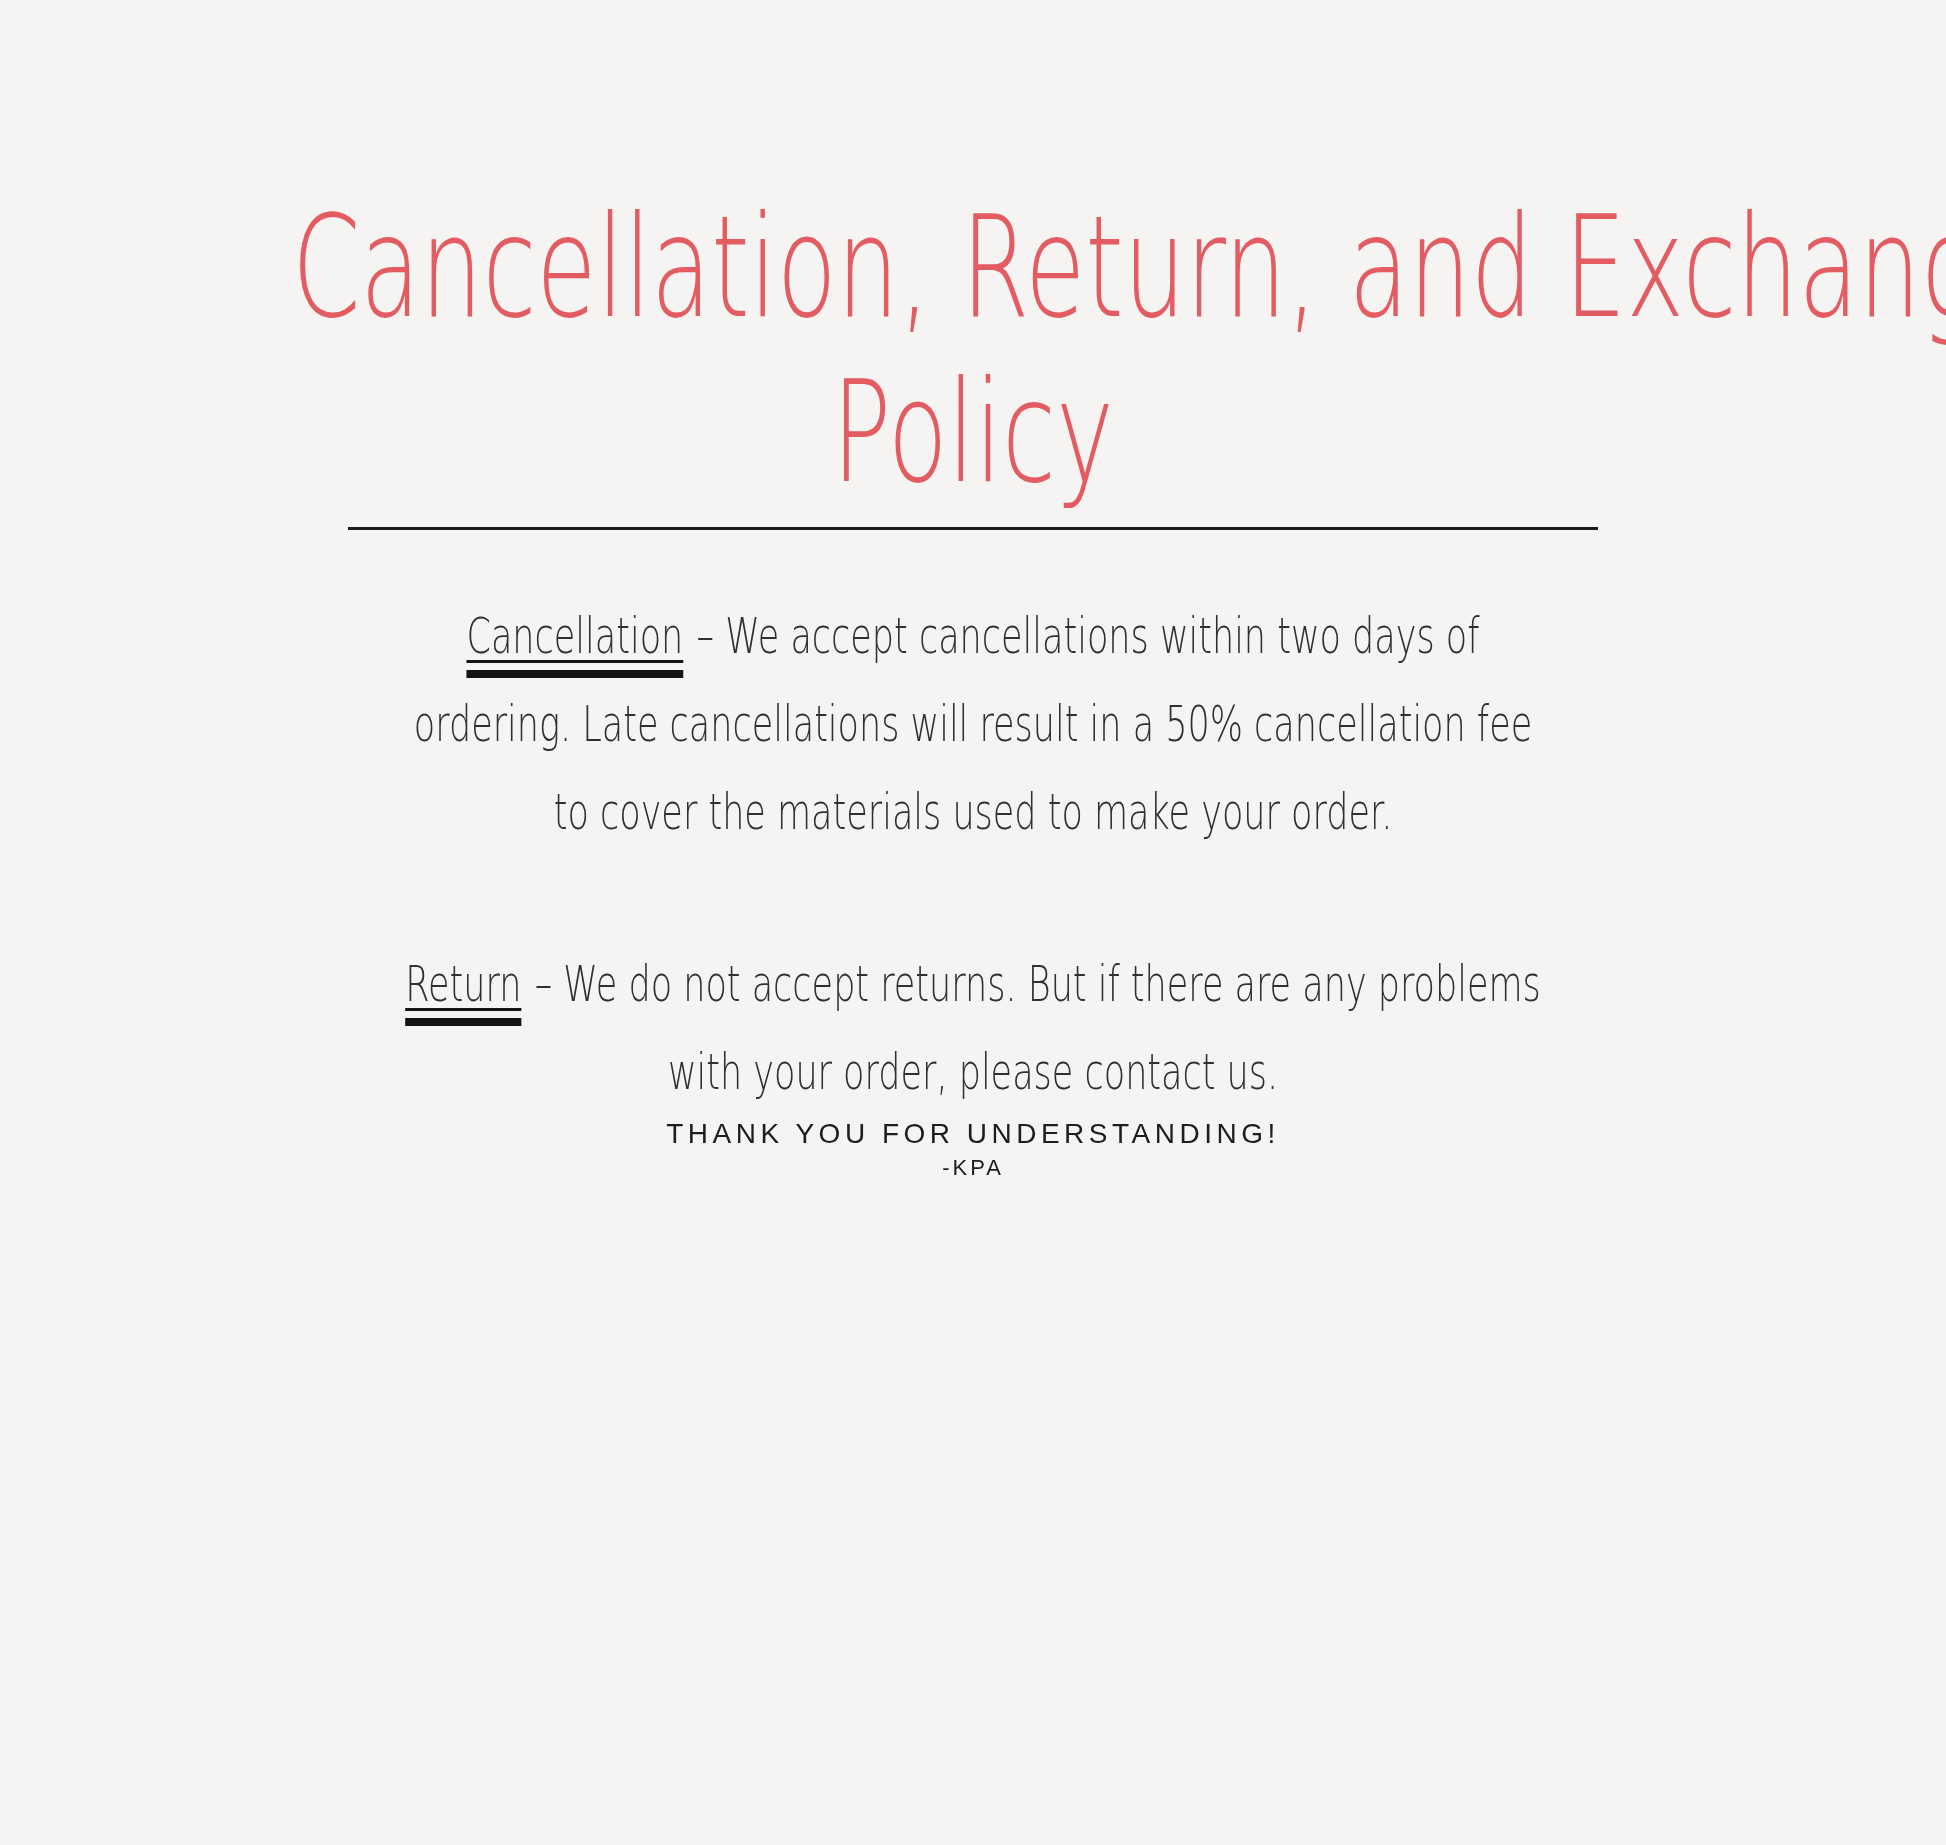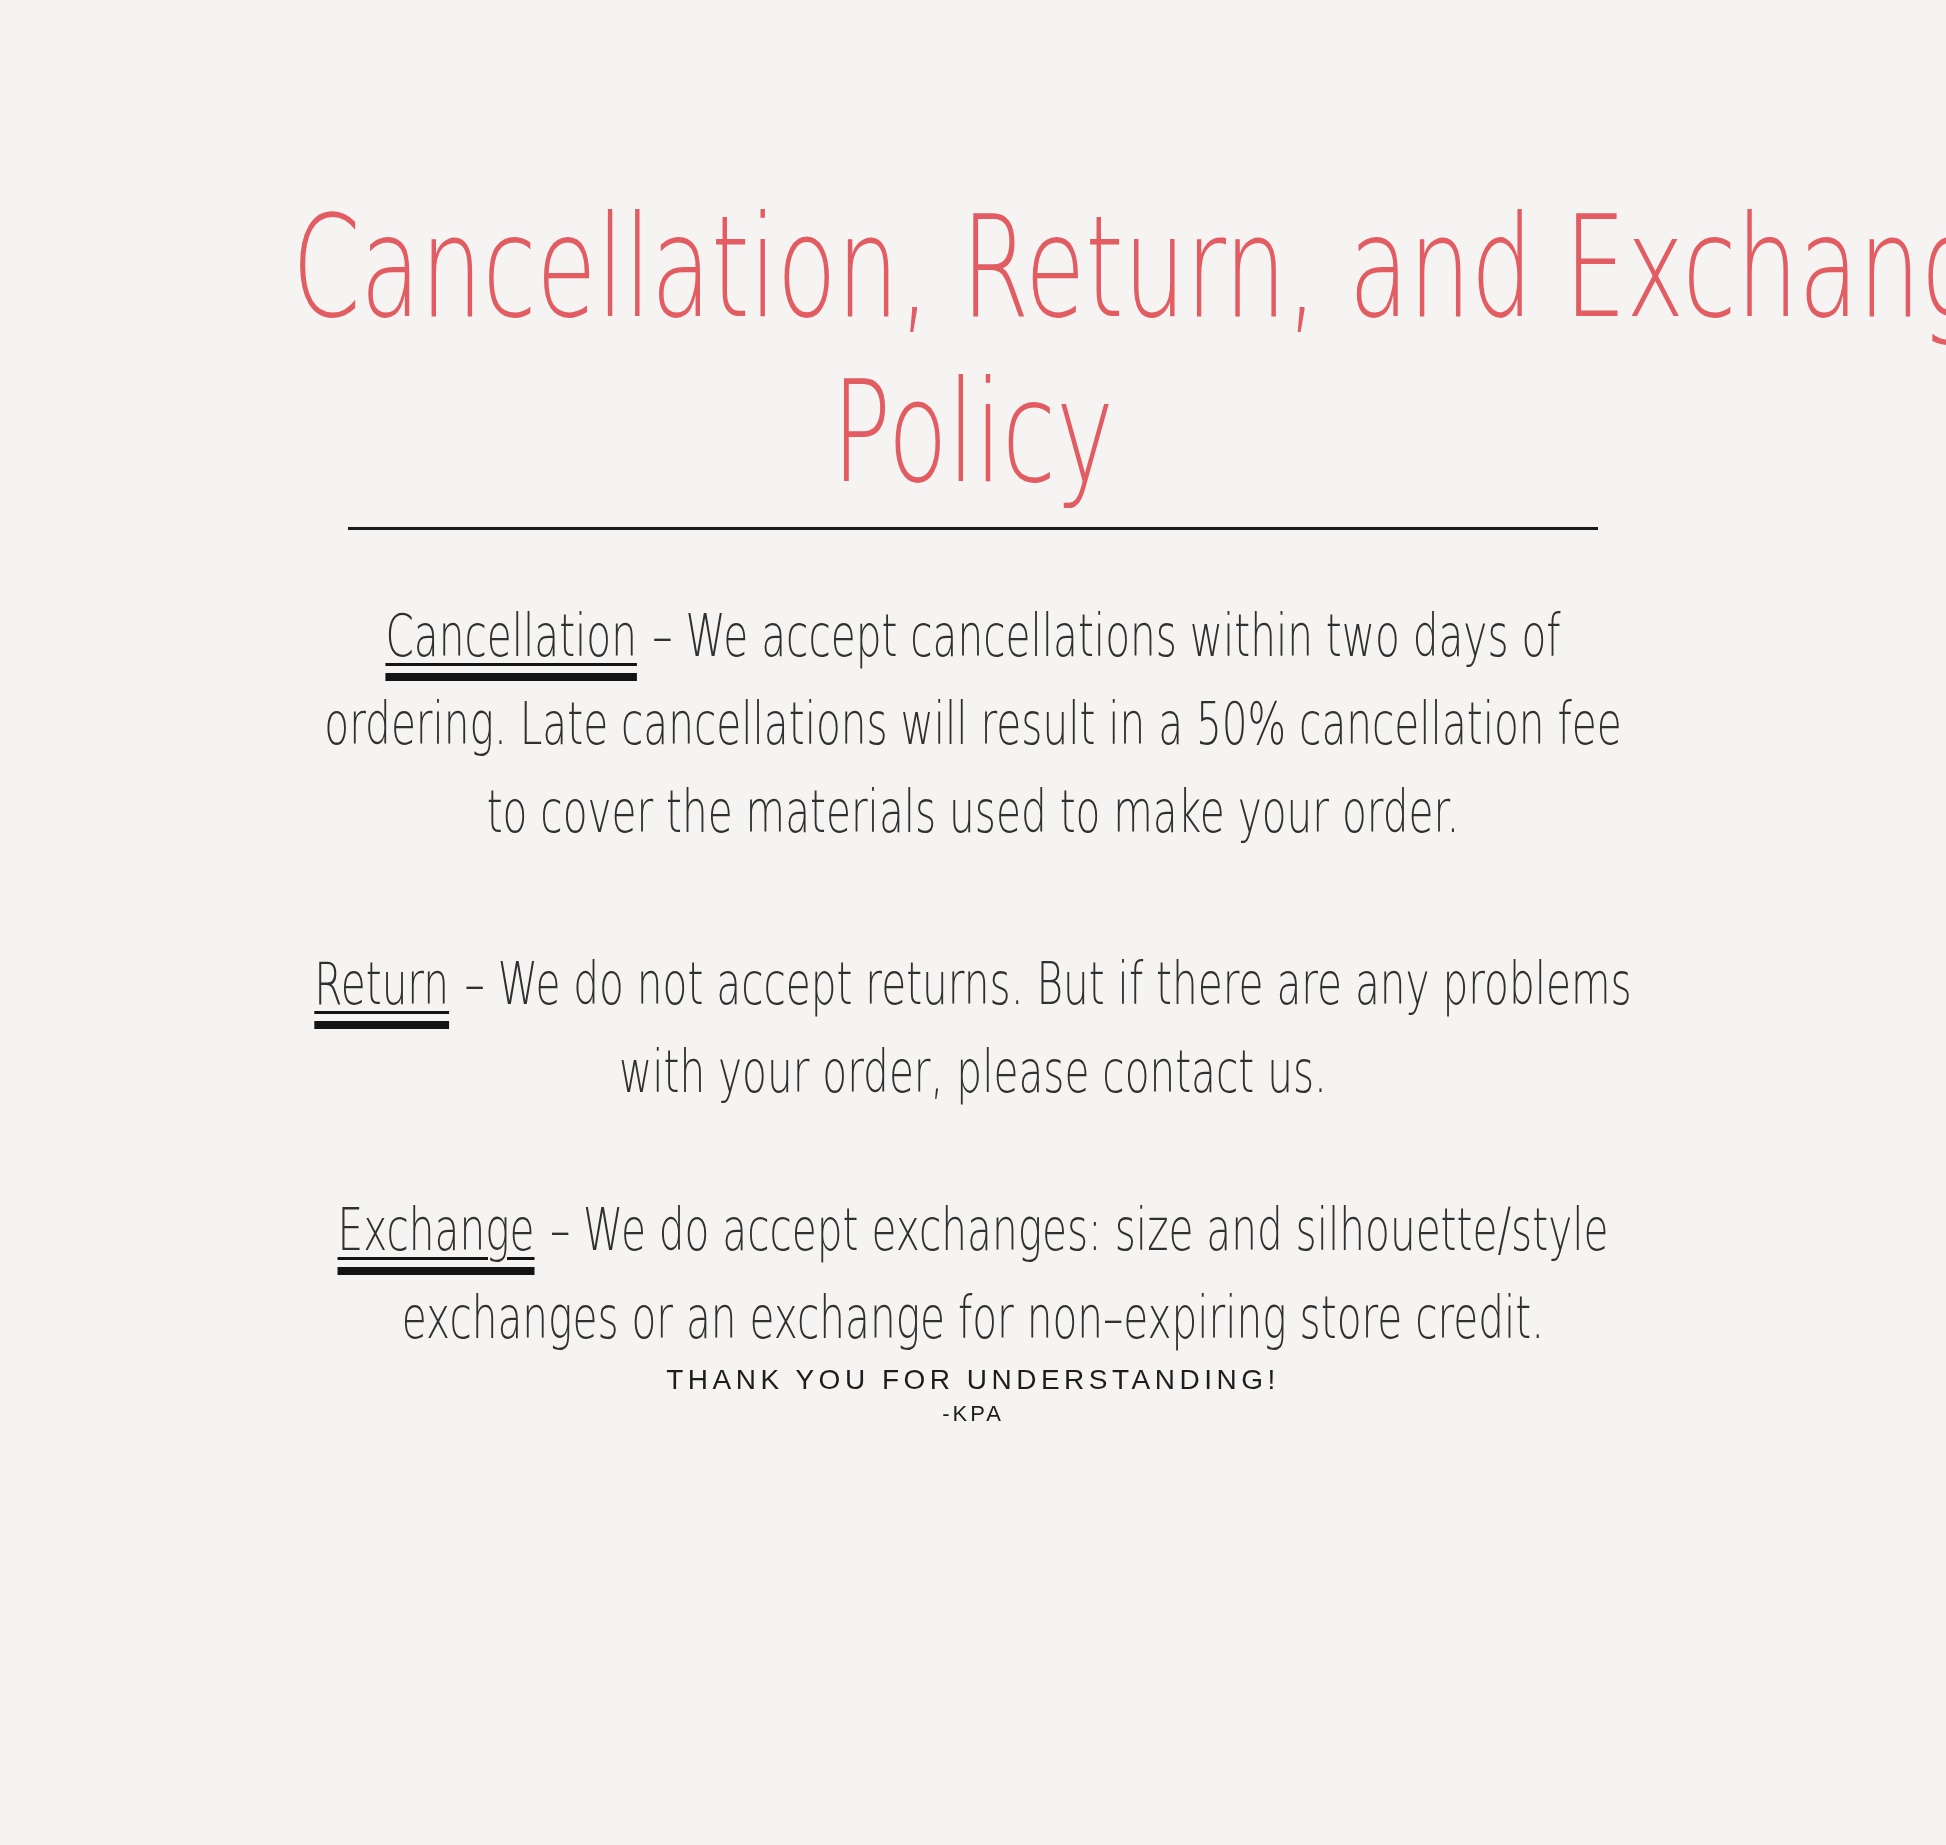--- a/index.html
+++ b/index.html
@@ -46,21 +46,21 @@
     text-underline-offset: 22px;
     text-decoration-color: #141414;
   }
   .u-thin {
     text-decoration-line: underline;
     text-decoration-thickness: 3px;
     text-underline-offset: 9px;
     text-decoration-color: #141414;
   }
   .para {
-    font-size: 58px;
+    font-size: 50px;
     line-height: 88px;
     color: #303030;
   }
   .para-1 { margin-top: 62px; }
   .para-2 { margin-top: 84px; }
   .para-3 { margin-top: 70px; }
   .term-thick {
     text-decoration-line: underline;
     text-decoration-thickness: 8px;
     text-underline-offset: 17px;
@@ -106,23 +106,19 @@
     <span class="line"><span class="term-thick"><span class="term-thin">Cancellation</span></span><span class="rest">– We accept cancellations within two days of</span></span>
     <span class="line">ordering. Late cancellations will result in a 50% cancellation fee</span>
     <span class="line">to cover the materials used to make your order.</span>
   </div>
 
   <div class="para para-2">
     <span class="line"><span class="term-thick"><span class="term-thin">Return</span></span><span class="rest">– We do not accept returns. But if there are any problems</span></span>
     <span class="line">with your order, please contact us.</span>
   </div>
 
-  <div class="para para-3">
-    <span class="line"><span class="term-thick"><span class="term-thin">Exchange</span></span><span class="rest">– We do accept exchanges: size and silhouette/style</span></span>
-    <span class="line">exchanges or an exchange for non–expiring store credit.</span>
-  </div>
 
   <div class="footer">
     <div class="footer-thanks">THANK YOU FOR UNDERSTANDING!</div>
     <div class="footer-signature">-KPA</div>
   </div>
 
 </div>
 
 </body></html>

